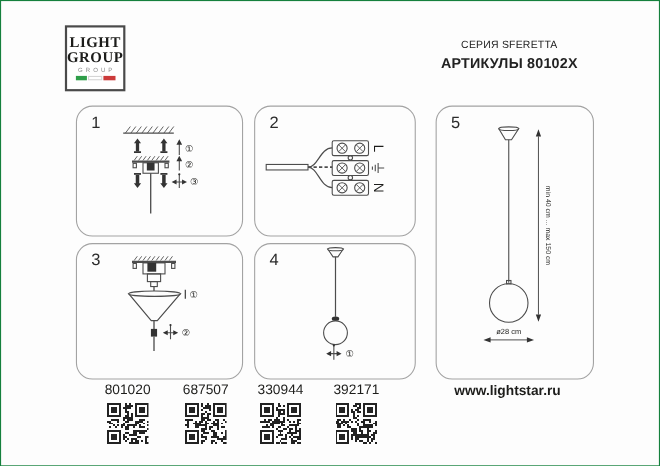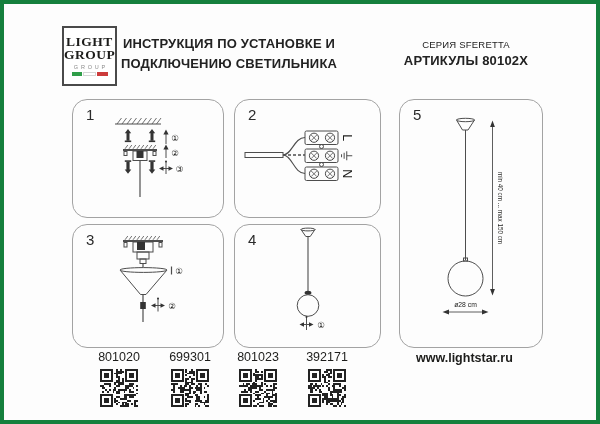--- a/index.html
+++ b/index.html
@@ -1,16 +1,16 @@
 <!DOCTYPE html>
 <html><head>
 <meta charset="utf-8">
 <style>
   html,body{margin:0;padding:0;background:#fff;}
-  .page{position:relative;width:600px;height:424px;background:#fdfdfd;border:4px solid #15803d;
+  .page{position:relative;width:600px;height:424px;background:#fdfdfd;border:1px solid #15803d;
         box-sizing:border-box;overflow:hidden;font-family:"Liberation Sans",sans-serif;color:#1d1d1b;}
 
   
   .logo{position:absolute;left:58px;top:22px;width:55px;height:60px;border:2px solid #4a4a4a;
         box-sizing:border-box;background:#fff;display:flex;flex-direction:column;
         align-items:center;justify-content:center;}
   .logo-word{font-family:"Liberation Serif",serif;font-weight:bold;font-size:13.5px;
              letter-spacing:.5px;line-height:.95;color:#1d1d1b;}
   .logo-group{font-size:5.5px;letter-spacing:2.8px;color:#8b8b8b;margin:2px 0 0 2.8px;}
   .logo-flag{display:flex;width:36px;height:3.5px;margin-top:2.5px;gap:1px;}
@@ -47,24 +47,20 @@
     <div class="logo-word">LIGHT</div>
     <div class="logo-word">GROUP</div>
     <div class="logo-group">GROUP</div>
     <div class="logo-flag">
       <span style="background:#2f9e49"></span>
         <span style="background:#fff;border:1px solid #d6d6d6;box-sizing:border-box"></span>
         <span style="background:#cc3b3b"></span>
     </div>
   </div>
 
-  <div class="title">
-    <div>ИНСТРУКЦИЯ ПО УСТАНОВКЕ И</div>
-    <div>ПОДКЛЮЧЕНИЮ СВЕТИЛЬНИКА</div>
-  </div>
 
   <div class="series">
     <div class="series-name">СЕРИЯ SFERETTA</div>
     <div class="series-art">АРТИКУЛЫ 80102X</div>
   </div>
 
   <div class="panel" id="p1">
     <div class="step-num">1</div>
     <svg viewBox="0 0 150 117">
       <g stroke="#4d4d4d" fill="none" stroke-width="1">
@@ -351,21 +347,21 @@
           <rect x="20" y="20" width="1" height="1"></rect>
           <path fill-rule="evenodd" d="M0 0h7v7h-7z M1 1v5h5v-5z"></path>
           <rect x="2" y="2" width="3" height="3"></rect>
           <path fill-rule="evenodd" d="M14 0h7v7h-7z M15 1v5h5v-5z"></path>
           <rect x="16" y="2" width="3" height="3"></rect>
           <path fill-rule="evenodd" d="M0 14h7v7h-7z M1 15v5h5v-5z"></path>
           <rect x="2" y="16" width="3" height="3"></rect>
         </svg></div>
   </div>
   <div class="artcol" style="left:155px">
-    <div class="art-label">699301</div>
+    <div class="art-label">687507</div>
     <div class="qr"><svg viewBox="0 0 21 21" width="38" height="38" shape-rendering="crispEdges" fill="#222">
           <rect x="8" y="0" width="1" height="1"></rect>
           <rect x="11" y="0" width="1" height="1"></rect>
           <rect x="8" y="1" width="1" height="1"></rect>
           <rect x="10" y="1" width="1" height="1"></rect>
           <rect x="11" y="1" width="1" height="1"></rect>
           <rect x="12" y="1" width="1" height="1"></rect>
           <rect x="9" y="2" width="1" height="1"></rect>
           <rect x="10" y="2" width="1" height="1"></rect>
           <rect x="11" y="2" width="1" height="1"></rect>
@@ -482,21 +478,21 @@
           <rect x="20" y="20" width="1" height="1"></rect>
           <path fill-rule="evenodd" d="M0 0h7v7h-7z M1 1v5h5v-5z"></path>
           <rect x="2" y="2" width="3" height="3"></rect>
           <path fill-rule="evenodd" d="M14 0h7v7h-7z M15 1v5h5v-5z"></path>
           <rect x="16" y="2" width="3" height="3"></rect>
           <path fill-rule="evenodd" d="M0 14h7v7h-7z M1 15v5h5v-5z"></path>
           <rect x="2" y="16" width="3" height="3"></rect>
         </svg></div>
   </div>
   <div class="artcol" style="left:223px">
-    <div class="art-label">801023</div>
+    <div class="art-label">330944</div>
     <div class="qr"><svg viewBox="0 0 21 21" width="38" height="38" shape-rendering="crispEdges" fill="#222">
           <rect x="9" y="0" width="1" height="1"></rect>
           <rect x="9" y="1" width="1" height="1"></rect>
           <rect x="10" y="1" width="1" height="1"></rect>
           <rect x="12" y="1" width="1" height="1"></rect>
           <rect x="8" y="2" width="1" height="1"></rect>
           <rect x="8" y="3" width="1" height="1"></rect>
           <rect x="9" y="3" width="1" height="1"></rect>
           <rect x="10" y="3" width="1" height="1"></rect>
           <rect x="11" y="3" width="1" height="1"></rect>

